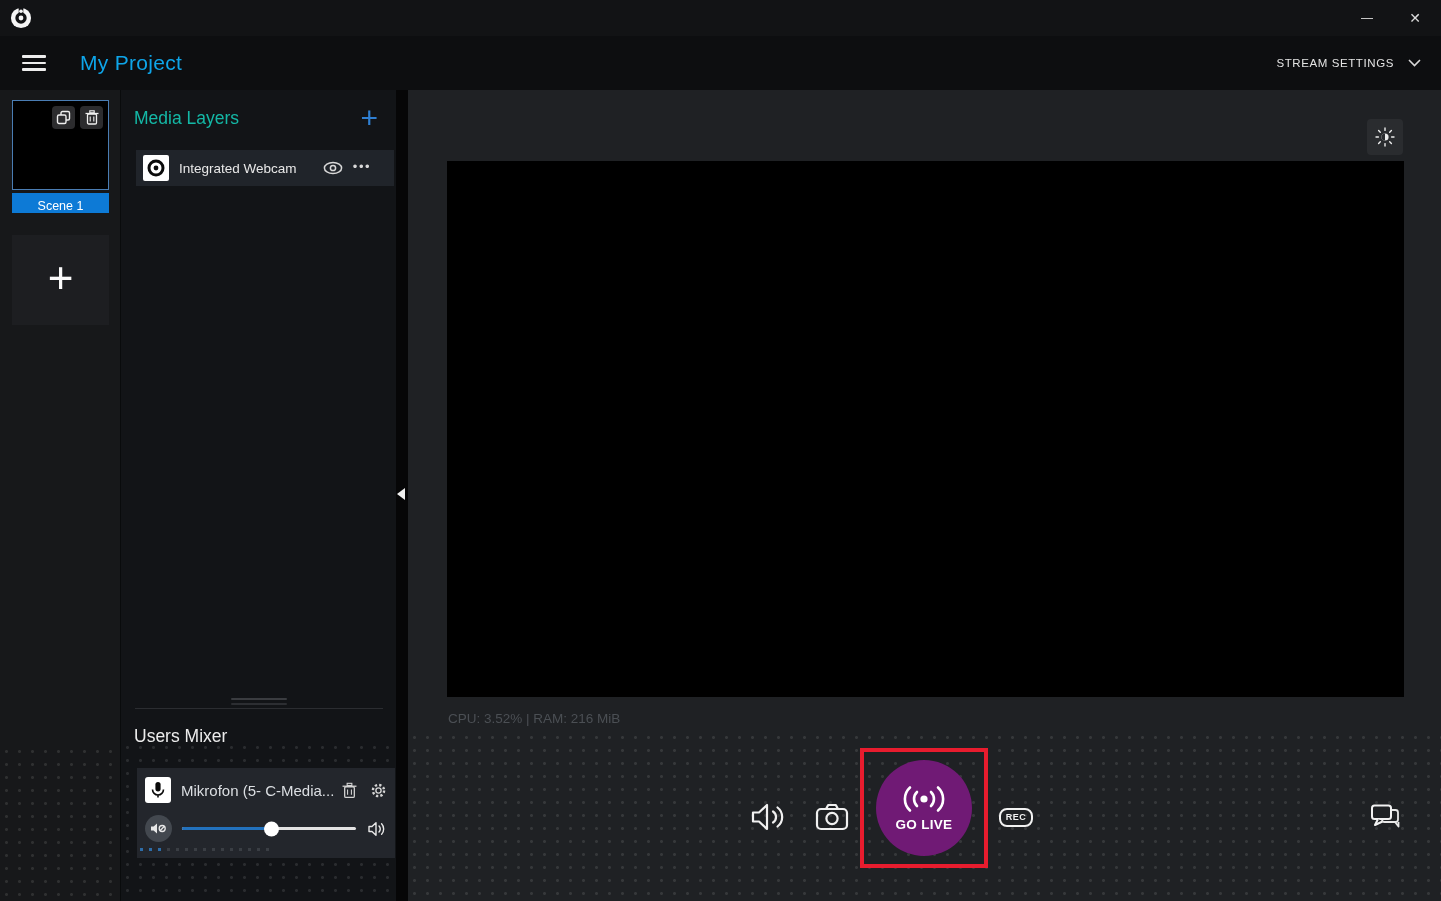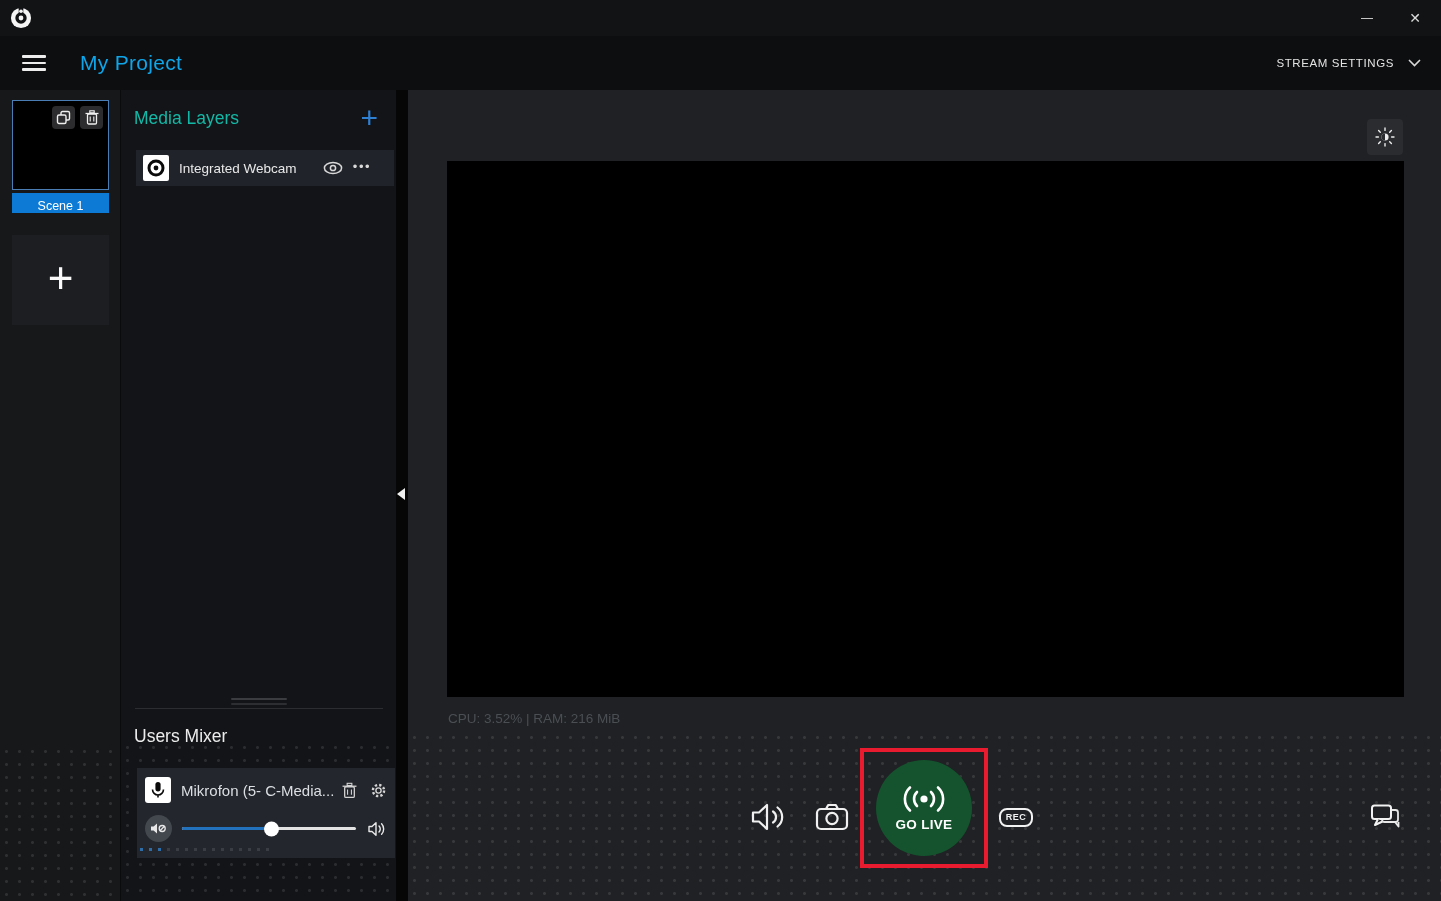--- a/index.html
+++ b/index.html
@@ -98,21 +98,21 @@
   .stats-text { position:absolute; left:40px; top:621px; font-size:13.5px; color:#4b4f54; z-index:1; }
 
   .ctrl { position:absolute; display:flex; align-items:center; justify-content:center; cursor:pointer; z-index:2; }
   .speaker-btn { left:343px; top:710px; width:36px; height:34px; }
   .camera-btn  { left:407px; top:711px; width:34px; height:32px; }
   .rec-btn     { left:592px; top:714px; width:48px; height:26px; gap:16px; }
   .chat-btn    { left:961px; top:711px; width:34px; height:32px; }
 
   .golive-outline { position:absolute; left:452px; top:658px; width:128px; height:120px;
                     border:4px solid #e81c2e; z-index:2; display:flex; align-items:center; justify-content:center; }
-  .golive-btn { width:96px; height:96px; border-radius:50%; background:#14532d; cursor:pointer;
+  .golive-btn { width:96px; height:96px; border-radius:50%; background:#701a75; cursor:pointer;
                 display:flex; flex-direction:column; align-items:center; justify-content:center; gap:3px; }
   .golive-label { font-size:13.5px; font-weight:700; color:#fff; letter-spacing:.3px; }
 
   .rec-pill { border:2px solid #f2f2f2; border-radius:8px; font-size:9px; font-weight:700;
               letter-spacing:.5px; color:#f2f2f2; padding:3px 5px; line-height:1; }
 </style>
 </head>
 <body>
 
 <div id="app">

